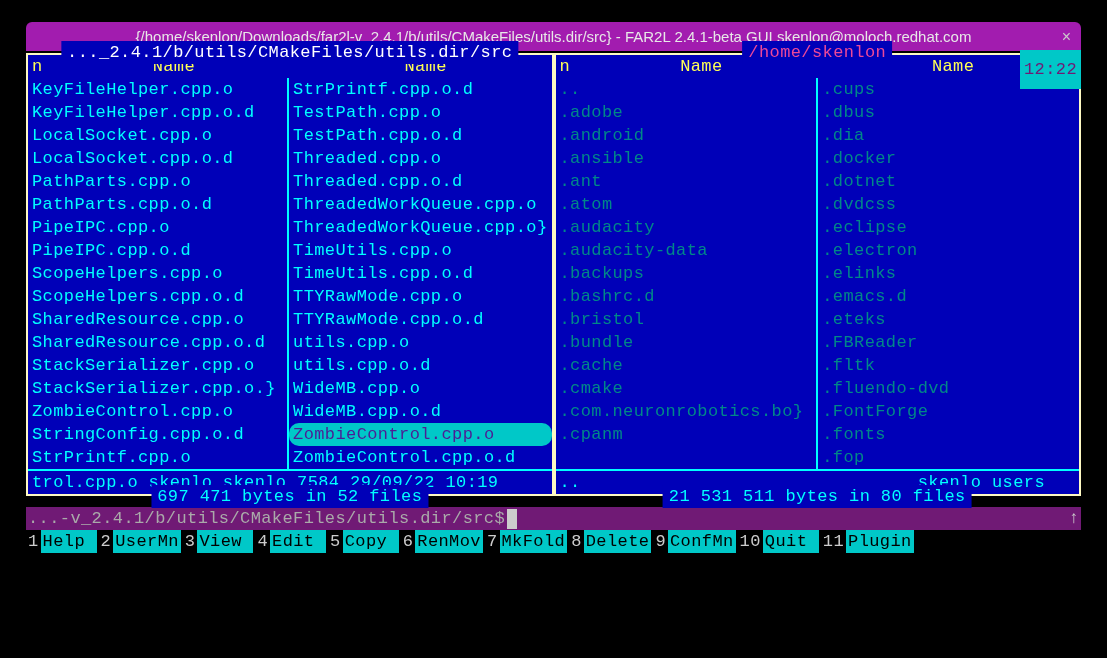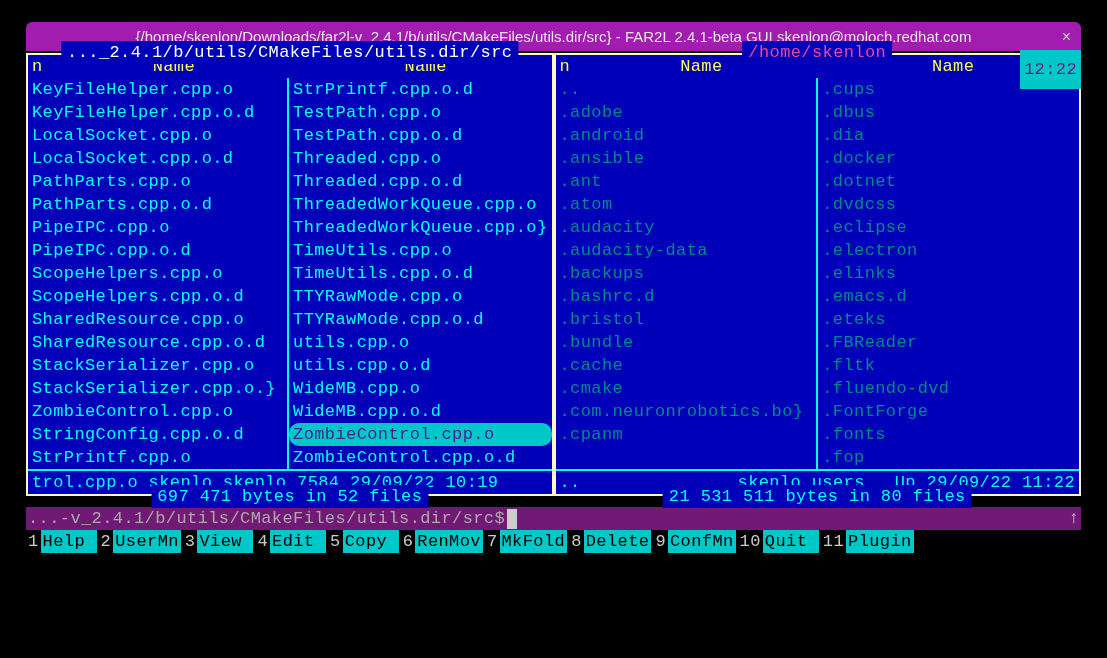--- a/index.html
+++ b/index.html
@@ -272,21 +272,20 @@
             <div class="file-item hidden">.fonts</div>
             <div class="file-item hidden">.fop</div>
           </div>
         </div>
       <div class="divider"></div>
       <div class="status-line">
         <span>..</span>
         <span class="spacer"></span>
         <span>skenlo users</span>
         <span style="width:30px"></span>
-        <span>Up   29/09/22 11:22</span>
       </div>
       <div class="footer-summary"> 21 531 511 bytes in 80 files </div>
     </div>
   </div>
 
   <div class="cmdline">
     <span class="prompt">...-v_2.4.1/b/utils/CMakeFiles/utils.dir/src$</span>
     <span class="cursor"></span>
     <span class="arrow-up">↑</span>
   </div>

